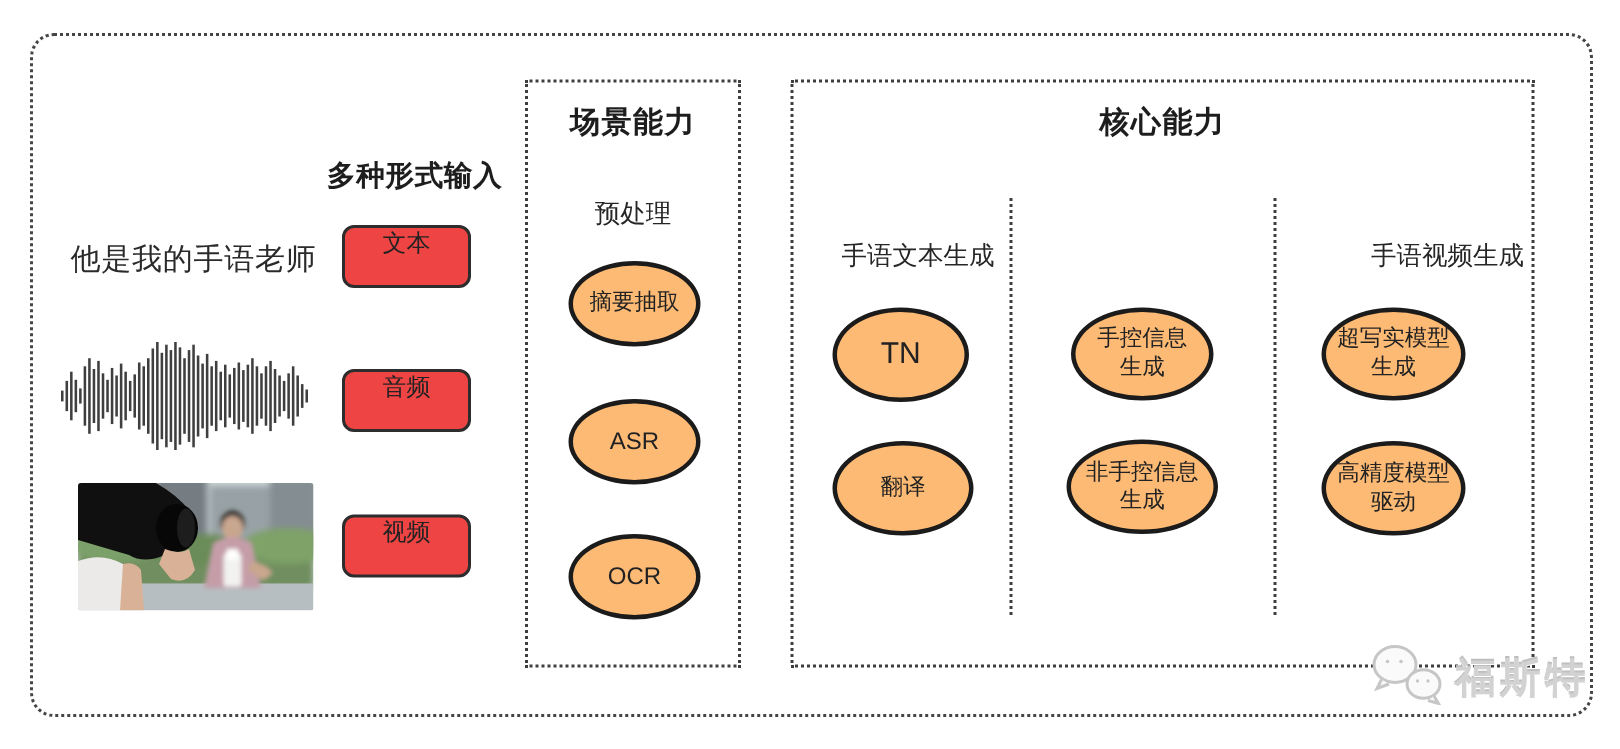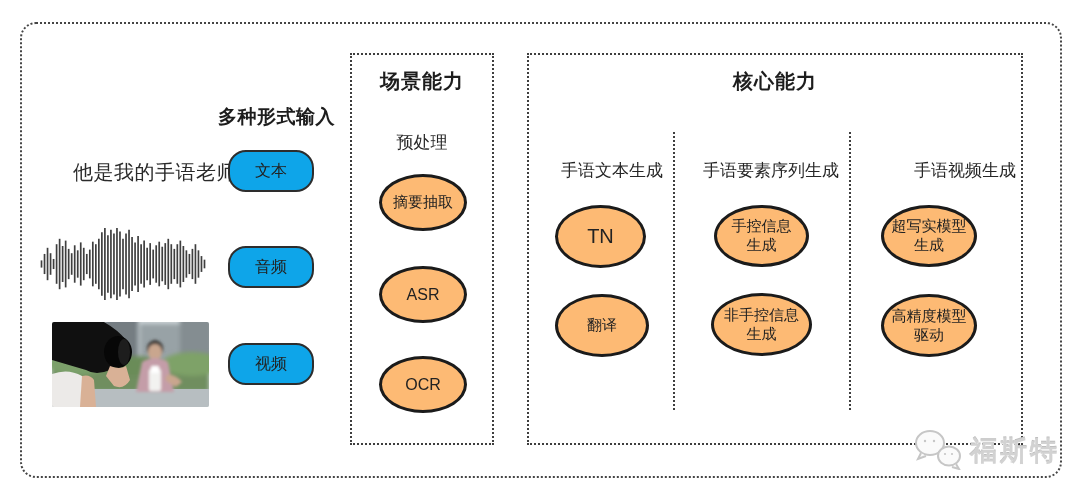--- a/index.html
+++ b/index.html
@@ -16,23 +16,23 @@
   }
   
   .dash-box{border:2px dotted #3e3e3e;background:transparent;}
   .box-title{font-weight:bold;font-size:20px;text-align:center;width:100%;letter-spacing:1px;color:#1d1d1d;}
   .box-sub{font-size:17px;text-align:center;width:100%;color:#262626;}
   .col-header{font-size:17px;color:#262626;text-align:center;white-space:nowrap;transform:translateX(-50%);margin-left:12px;}
   
   .vdivider{width:0;border-left:2px dotted #3e3e3e;}
   
   .io-box{
-    width:86px;height:42px;border:2px solid #2d2d2d;border-radius:18px;
-    display:flex;align-items:center;justify-content:center;
-    font-size:16px;color:#222;background:#0ea5e9;box-sizing:border-box;
+    width:86px;height:42px;border:2px solid #2d2d2d;border-radius:8px;
+    display:flex;justify-content:center;
+    font-size:16px;color:#222;background:#ef4444;box-sizing:border-box;
   }
   
   .ellipse{
     border:3px solid #1b1b1b;border-radius:50%;background:#fdba74;
     display:flex;flex-direction:column;align-items:center;justify-content:center;
     text-align:center;font-size:15px;line-height:1.25;color:#222;box-sizing:border-box;
   }
   .ellipse span{display:block;}
   .input-heading{font-weight:bold;font-size:19px;color:#1d1d1d;letter-spacing:0.5px;}
   .text-sample{font-size:20px;color:#2a2a2a;letter-spacing:0.5px;}
@@ -44,21 +44,21 @@
     text-shadow:0 1px 0 #ffffff,0 -1px 0 #bfbfbf;
   }
 </style>
 </head>
 <body>
 
 <div class="abs outer-frame"></div>
 
 <div class="abs input-heading" style="left:218px;top:104px;">多种形式输入</div>
 
-<div class="abs text-sample" style="left:47px;top:159px;margin-left:26px;">他是我的手语老师</div>
+<div class="abs text-sample" style="left:47px;top:159px;">他是我的手语老师</div>
 <div class="abs io-box" style="left:228px;top:150px;">
   <span>文本</span>
 </div>
 
 <div class="abs" style="left:40px;top:228px;width:166px;height:72px;">
   <svg width="166" height="72" viewBox="0 0 166 72" xmlns="http://www.w3.org/2000/svg">
       <line x1="1.509090909090909" y1="32.4" x2="1.509090909090909" y2="39.6" stroke="#3f3f3f" stroke-width="1.7"></line>
       <line x1="4.527272727272727" y1="25.919999999999998" x2="4.527272727272727" y2="46.08" stroke="#3f3f3f" stroke-width="1.7"></line>
       <line x1="7.545454545454545" y1="19.8" x2="7.545454545454545" y2="52.2" stroke="#3f3f3f" stroke-width="1.7"></line>
       <line x1="10.563636363636363" y1="25.200000000000003" x2="10.563636363636363" y2="46.8" stroke="#3f3f3f" stroke-width="1.7"></line>
@@ -187,21 +187,20 @@
   <div class="abs vdivider" style="left:320px;top:77px;height:278px;"></div>
 
   <div class="abs col-header" style="left:71px;top:104px;">手语文本生成</div>
   <div class="abs ellipse" style="left:26px;top:150px;width:91px;height:63px;font-size:20px;">
     <span>TN</span>
   </div>
   <div class="abs ellipse" style="left:26px;top:239px;width:94px;height:63px;">
     <span>翻译</span>
   </div>
 
-  <div class="abs col-header" style="left:230px;top:104px;">手语要素序列生成</div>
   <div class="abs ellipse" style="left:185px;top:150px;width:95px;height:62px;">
     <span>手控信息</span>
     <span>生成</span>
   </div>
   <div class="abs ellipse" style="left:182px;top:238px;width:101px;height:63px;">
     <span>非手控信息</span>
     <span>生成</span>
   </div>
 
   <div class="abs col-header" style="left:424px;top:104px;">手语视频生成</div>

